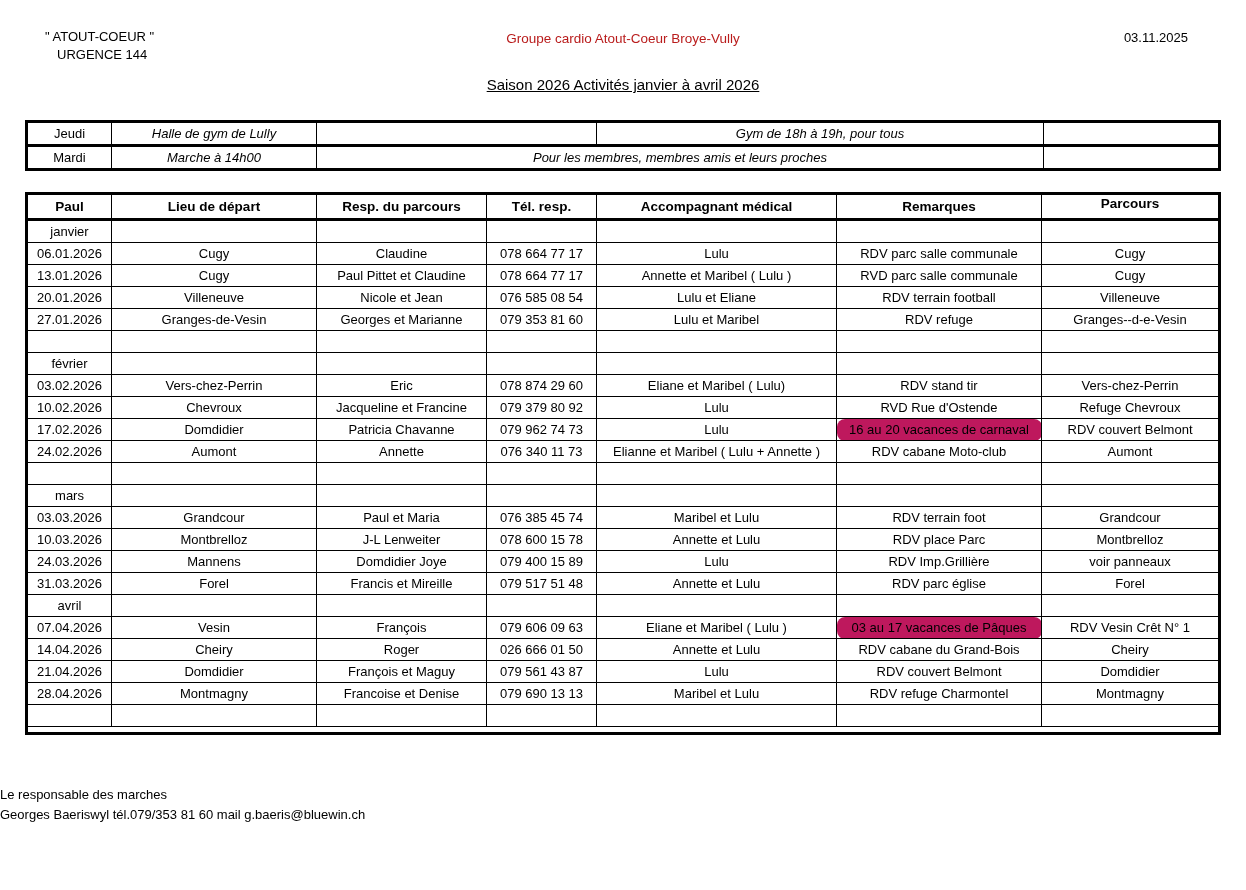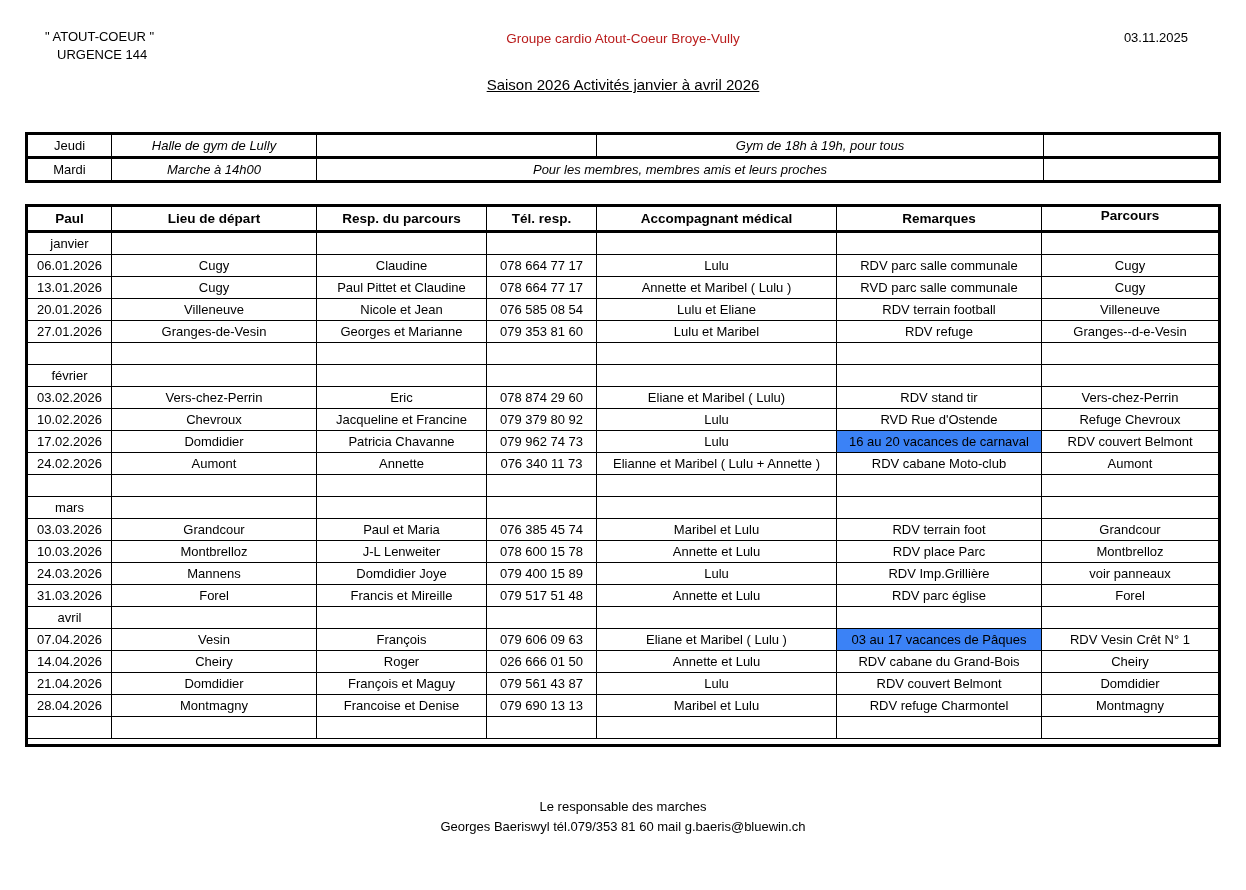--- a/index.html
+++ b/index.html
@@ -4,32 +4,32 @@
 <style>
   html,body{margin:0;padding:0;background:#fff;}
   body{width:1246px;height:890px;font-family:"Liberation Sans",sans-serif;color:#000;position:relative;}
   .hdr{position:relative;height:108px;}
   .org{position:absolute;left:45px;top:28px;font-size:13px;line-height:1.4;}
   .org .l2{padding-left:12px;}
   .red-title{position:absolute;left:50%;transform:translateX(-50%);top:31px;font-size:13.5px;color:#b91c1c;white-space:nowrap;}
   .hdr-date{position:absolute;right:58px;top:30px;font-size:13px;}
   .page-title{position:absolute;left:50%;transform:translateX(-50%);top:76px;font-size:15px;text-decoration:underline;white-space:nowrap;}
   table{border-collapse:collapse;table-layout:fixed;margin-left:25px;width:1193px;}
-  .info{border:3px solid #000;margin-top:24px;}
+  .info{border:3px solid #000;margin-top:12px;}
   .info td{border:1px solid #000;height:21px;font-size:13px;text-align:center;padding:0 4px;overflow:hidden;white-space:nowrap;}
   .info tr.r1 td{border-bottom:3px solid #000;}
   .it{font-style:italic;}
   .sched{border:3px solid #000;margin-top:21px;}
   .sched th{border:1px solid #000;border-bottom:3px solid #000;font-size:13.5px;font-weight:bold;height:22px;padding:0 2px;}
   .sched th.va-top{vertical-align:top;padding-top:1px;}
   .sched td{border:1px solid #000;height:21px;font-size:13px;text-align:center;padding:0 3px;overflow:hidden;white-space:nowrap;}
   .sched td.month{font-weight:normal;}
-  .sched td.hl{background:#3b82f6;}
+  .sched td.hl{background:#be185d;border-radius:8px;}
   .sched tr.spacer td{height:5px;padding:0;}
-  .footer{text-align:center;margin-top:50px;font-size:13px;line-height:1.5;}
+  .footer{margin-top:50px;font-size:13px;line-height:1.5;}
 </style>
 </head>
 <body>
 
 <div class="hdr">
   <div class="org">
     <div class="l1">" ATOUT-COEUR "</div>
     <div class="l2">URGENCE 144</div>
   </div>
   <div class="red-title">Groupe cardio Atout-Coeur Broye-Vully</div>

